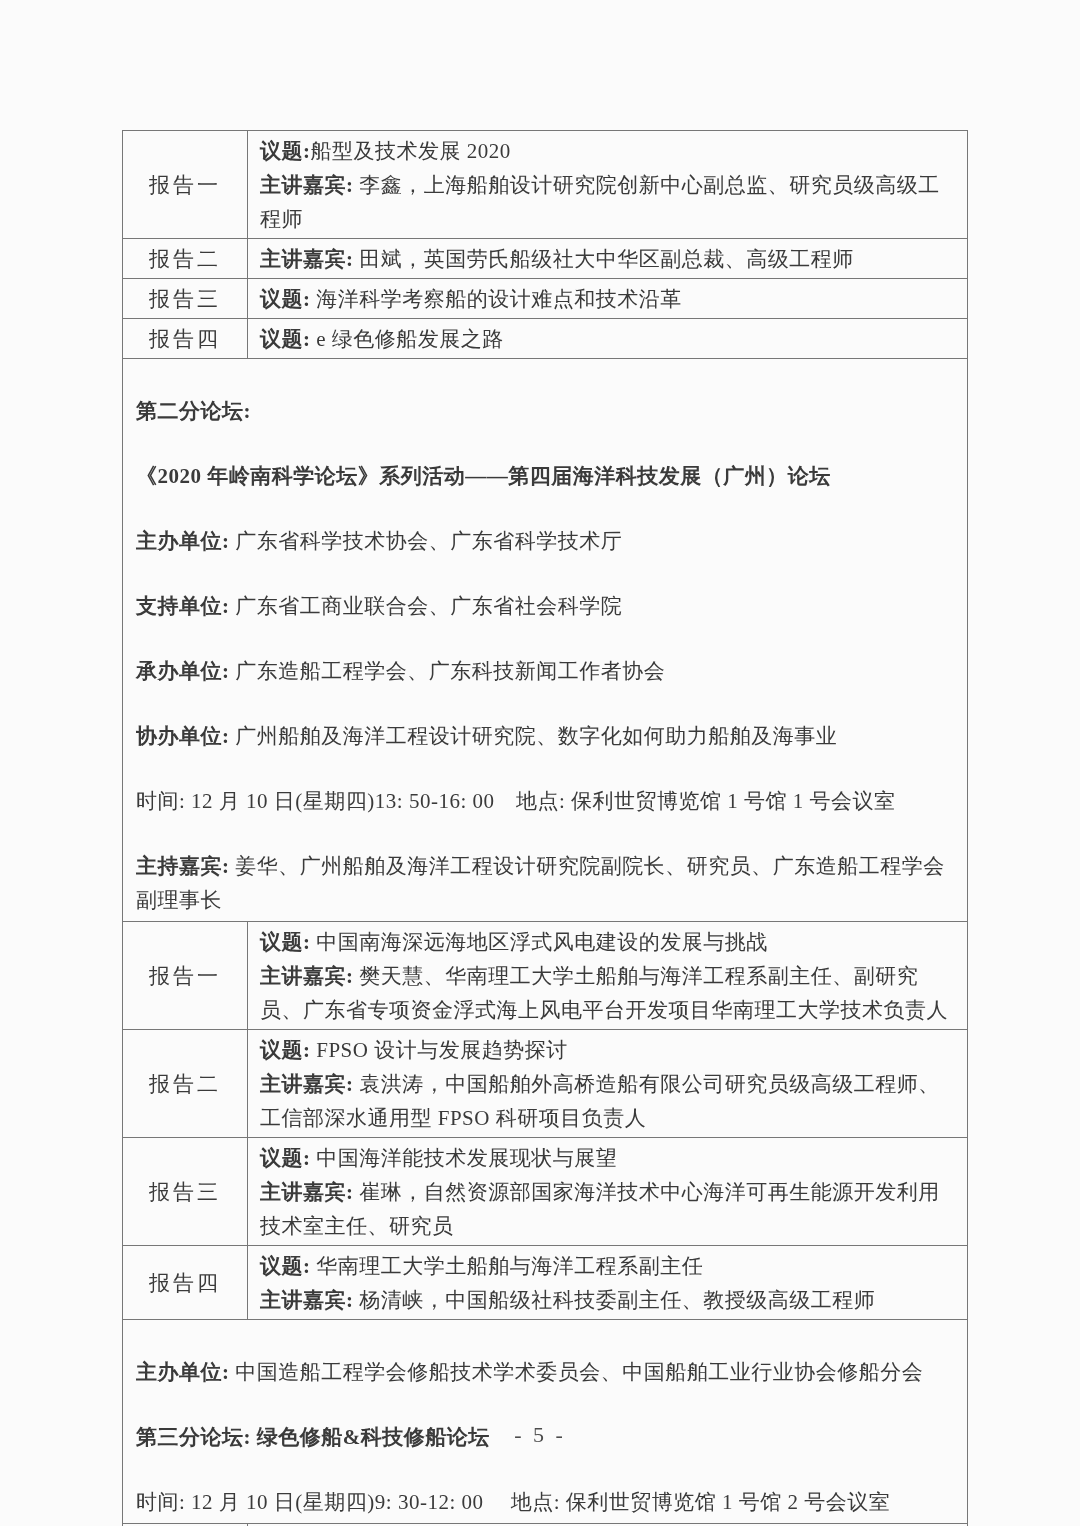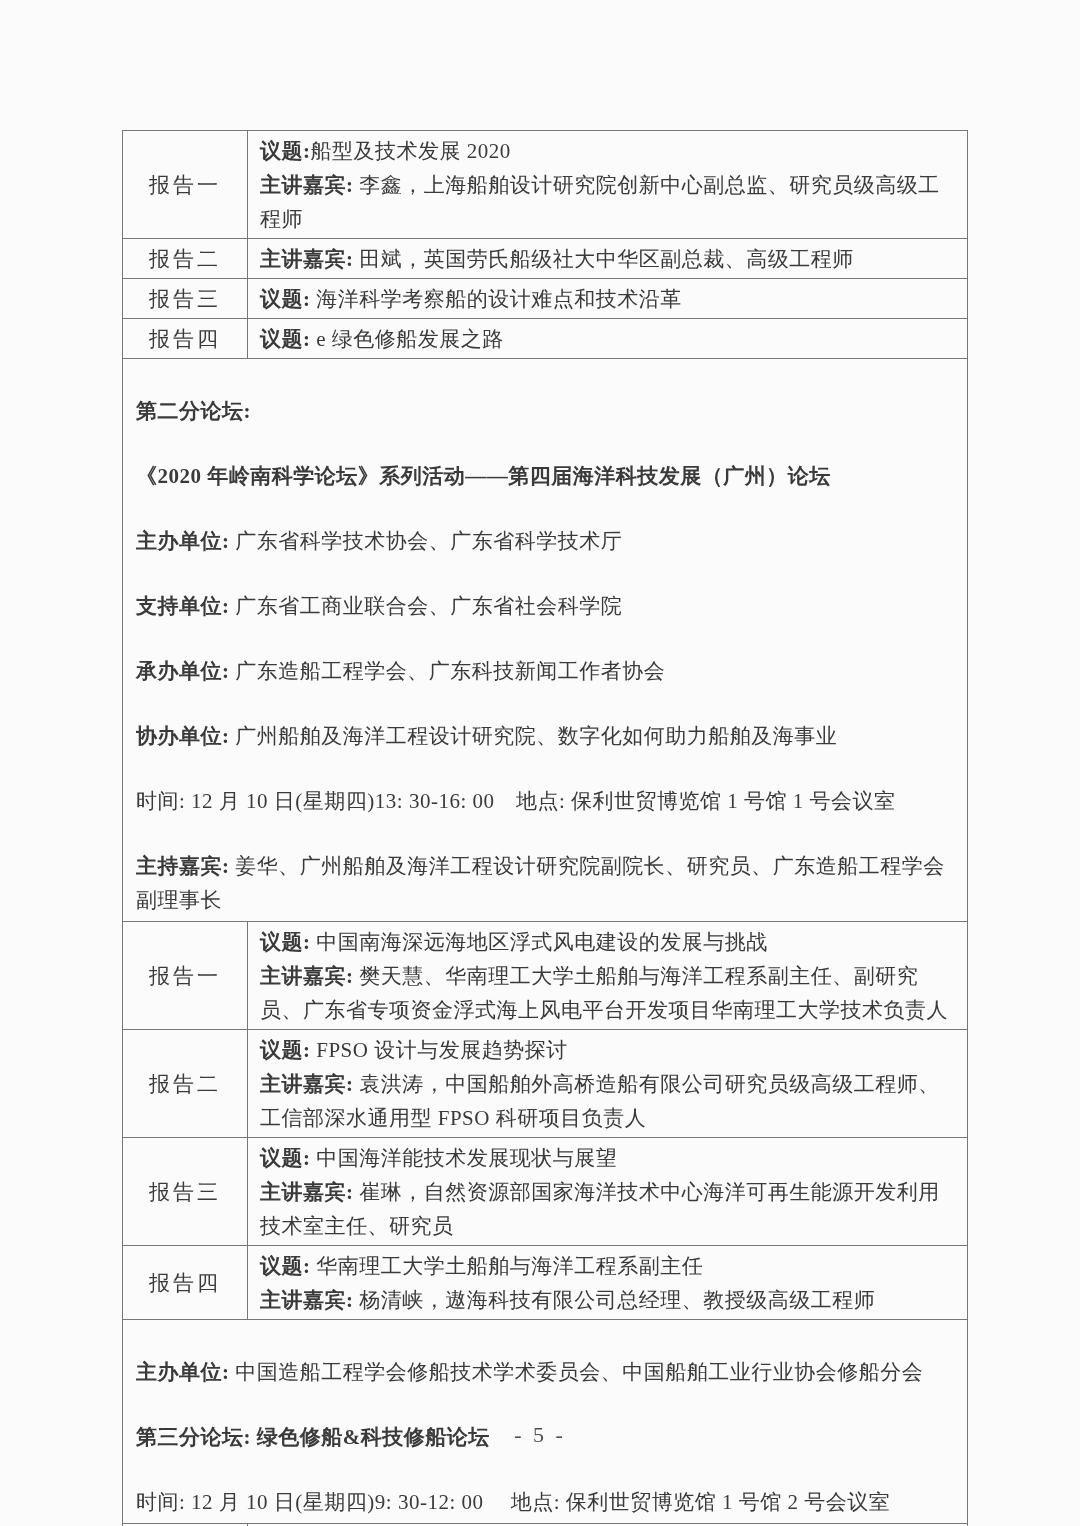--- a/index.html
+++ b/index.html
@@ -83,21 +83,21 @@
       </div>
     </div>
 
     <div class="block section">
       <div class="sec-line"><span class="b">第二分论坛:</span></div>
       <div class="sec-line"><span class="b">《2020 年岭南科学论坛》系列活动——第四届海洋科技发展（广州）论坛</span></div>
       <div class="sec-line"><span class="b">主办单位:</span><span> 广东省科学技术协会、广东省科学技术厅</span></div>
       <div class="sec-line"><span class="b">支持单位:</span><span> 广东省工商业联合会、广东省社会科学院</span></div>
       <div class="sec-line"><span class="b">承办单位:</span><span> 广东造船工程学会、广东科技新闻工作者协会</span></div>
       <div class="sec-line"><span class="b">协办单位:</span><span> 广州船舶及海洋工程设计研究院、数字化如何助力船舶及海事业</span></div>
-      <div class="sec-line"><span>时间: 12 月 10 日(星期四)13: 30-16: 00　地点: 保利世贸博览馆 1 号馆 1 号会议室</span></div>
+      <div class="sec-line"><span>时间: 12 月 10 日(星期四)13: 50-16: 00　地点: 保利世贸博览馆 1 号馆 1 号会议室</span></div>
       <div class="sec-line"><span class="b">主持嘉宾:</span><span> 姜华、广州船舶及海洋工程设计研究院副院长、研究员、广东造船工程学会副理事长</span></div>
     </div>
 
     <div class="block reports">
       <div class="row">
         <div class="cell-label">
             <span>报告一</span>
           </div>
         <div class="cell-content">
           <p class="line"><span class="b">议题:</span><span> 中国南海深远海地区浮式风电建设的发展与挑战</span></p>
@@ -121,21 +121,21 @@
           <p class="line"><span class="b">议题:</span><span> 中国海洋能技术发展现状与展望</span></p>
           <p class="line"><span class="b">主讲嘉宾:</span><span> 崔琳，自然资源部国家海洋技术中心海洋可再生能源开发利用技术室主任、研究员</span></p>
         </div>
       </div>
       <div class="row">
         <div class="cell-label">
             <span>报告四</span>
           </div>
         <div class="cell-content">
           <p class="line"><span class="b">议题:</span><span> 华南理工大学土船舶与海洋工程系副主任</span></p>
-          <p class="line"><span class="b">主讲嘉宾:</span><span> 杨清峡，遨海科技有限公司总经理、教授级高级工程师</span></p>
+          <p class="line"><span class="b">主讲嘉宾:</span><span> 杨清峡，中国船级社科技委副主任、教授级高级工程师</span></p>
         </div>
       </div>
     </div>
 
     <div class="block section">
       <div class="sec-line"><span class="b">主办单位:</span><span> 中国造船工程学会修船技术学术委员会、中国船舶工业行业协会修船分会</span></div>
       <div class="sec-line"><span class="b">第三分论坛: 绿色修船&amp;科技修船论坛</span></div>
       <div class="sec-line"><span>时间: 12 月 10 日(星期四)9: 30-12: 00　 地点: 保利世贸博览馆 1 号馆 2 号会议室</span></div>
     </div>
 

